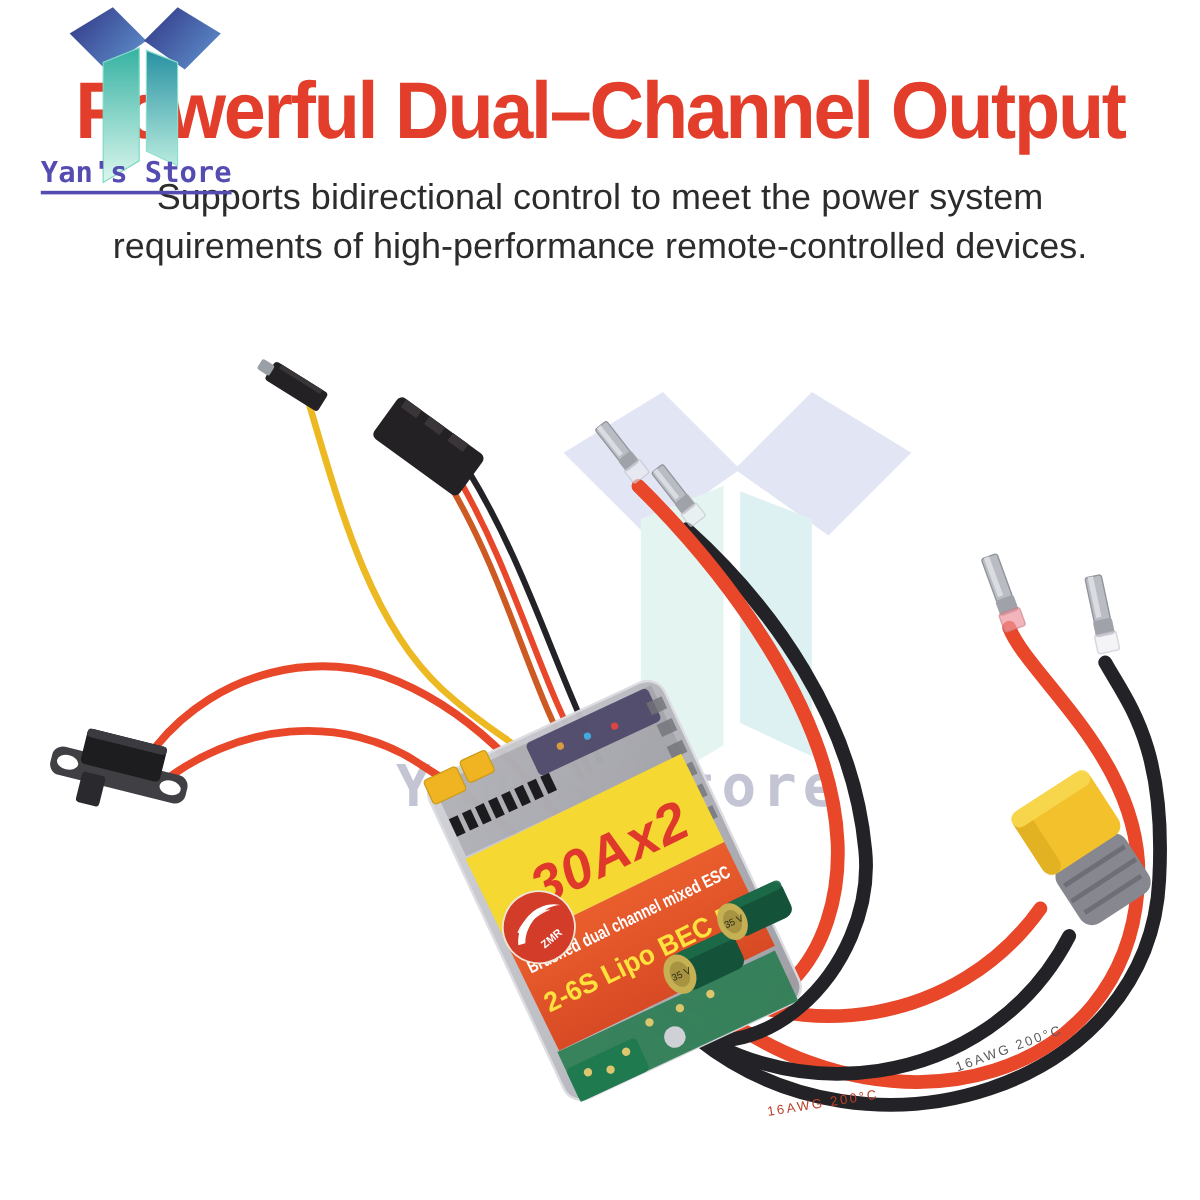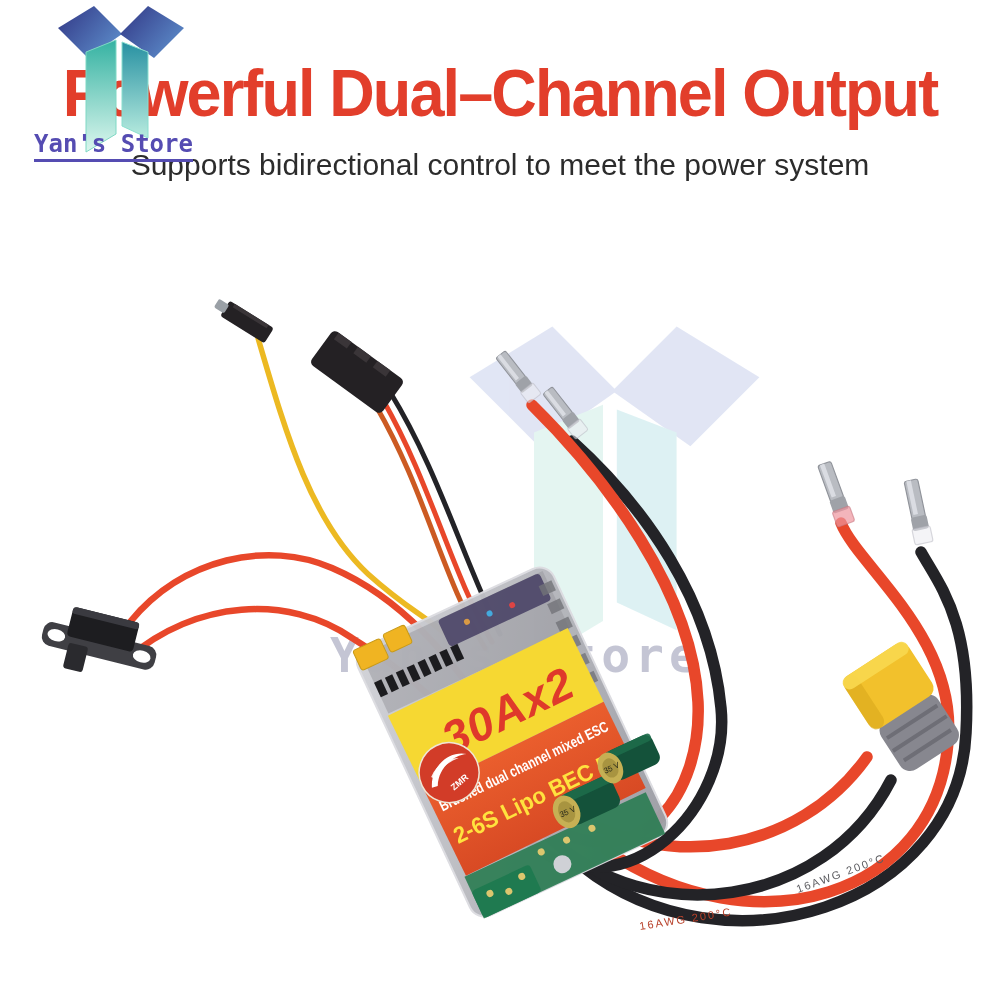--- a/index.html
+++ b/index.html
@@ -213,20 +213,21 @@
       <ellipse cx="-26" cy="0" rx="12" ry="16" fill="#c6b054"></ellipse>
       <ellipse cx="-26" cy="0" rx="7.5" ry="10" fill="#a89440"></ellipse>
       <text x="-25" y="3" text-anchor="middle" font-family="Liberation Sans,sans-serif" font-size="8" fill="#2a2a1a">35 V</text>
     </g>
   </svg>
 
   <div class="title">Powerful Dual–Channel Output</div>
 
   <div class="subtitle">
     <div>Supports bidirectional control to meet the power system</div>
+    <div>requirements of high-performance remote-controlled devices.</div>
   </div>
 
   <svg class="brand-logo" viewBox="0 0 132 158">
     <path d="M2,24 L38,2 L66,30 L32,54 Z" fill="url(#wingGrad2)"></path>
     <path d="M128,24 L92,2 L64,30 L98,54 Z" fill="url(#wingGrad2)"></path>
     <polygon points="30,48 60,36 60,130 30,148" fill="url(#stemGradL2)" stroke="#7fd8c4" stroke-width="1"></polygon>
     <polygon points="66,38 92,48 92,134 66,122" fill="url(#stemGradR2)" stroke="#8adfce" stroke-width="1"></polygon>
     <defs>
       <linearGradient id="wingGrad2" x1="0" y1="0" x2="1" y2="0.7">
         <stop offset="0" stop-color="#313584"></stop>

